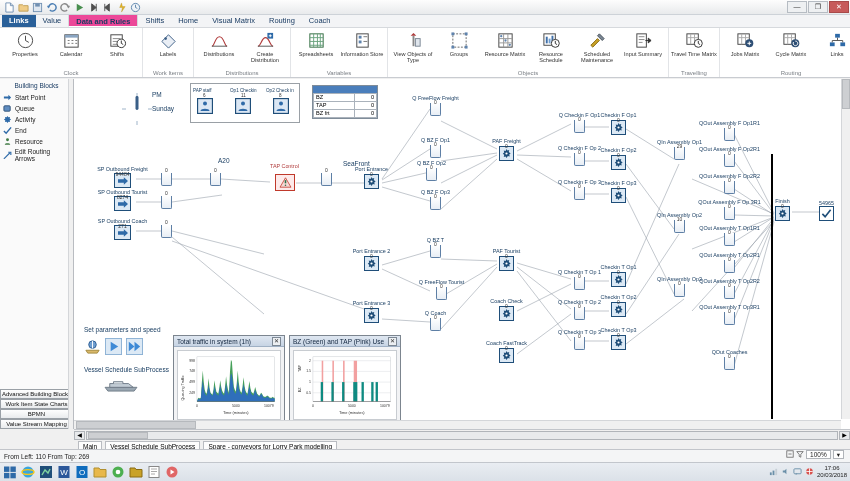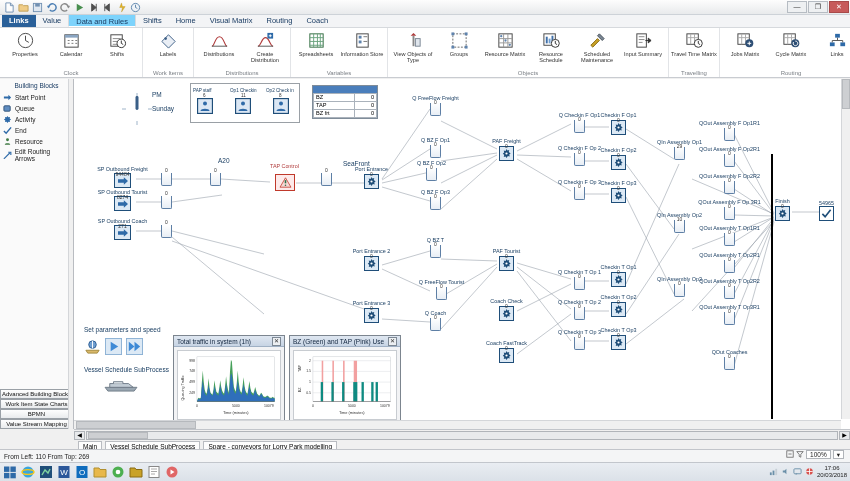--- a/index.html
+++ b/index.html
@@ -25,21 +25,21 @@
   .wbtns { position:absolute; right:1px; top:1px; display:flex; gap:1px; }
   .wbtn { width:20px; height:12px; border:1px solid #b6bcc3; background:#eef0f2;
           font-size:7px; line-height:10px; text-align:center; color:#333;}
   .wbtn.close { background:#c75b5b; color:#fff; border-color:#a84a4a;}
 
   
   #tabs { height:13px; background:#f3f4f6; border-bottom:1px solid #d6d9dd;
           display:flex; align-items:flex-end; padding-left:2px; font-size:7.5px;}
   .tab { padding:1px 7px; color:#1a3c63; height:13px; line-height:12px; white-space:nowrap;}
   .tab.file { background:#2a6099; color:#fff; font-weight:bold; }
-  .tab.active { background:#7dd3fc; border:1px solid #d6d9dd; border-bottom:1px solid #fff; }
+  .tab.active { background:#ec4899; border:1px solid #d6d9dd; border-bottom:1px solid #fff;font-weight:bold; }
 
   
   #ribbon { height:50px; background:#fff; border-bottom:1px solid #c9ccd1;
             display:flex; position:relative; }
   .rgroup { display:flex; flex-direction:column; border-right:1px solid #e2e4e7;
             padding:1px 2px 0 2px; }
   .rgroup-items { display:flex; flex:1; align-items:flex-start; }
   .rgroup-title { text-align:center; font-size:6px; color:#7a7f85; height:8px; line-height:8px;}
   .ritem { width:46px; display:flex; flex-direction:column; align-items:center;
            padding:1px 0 0 0; cursor:default;}

